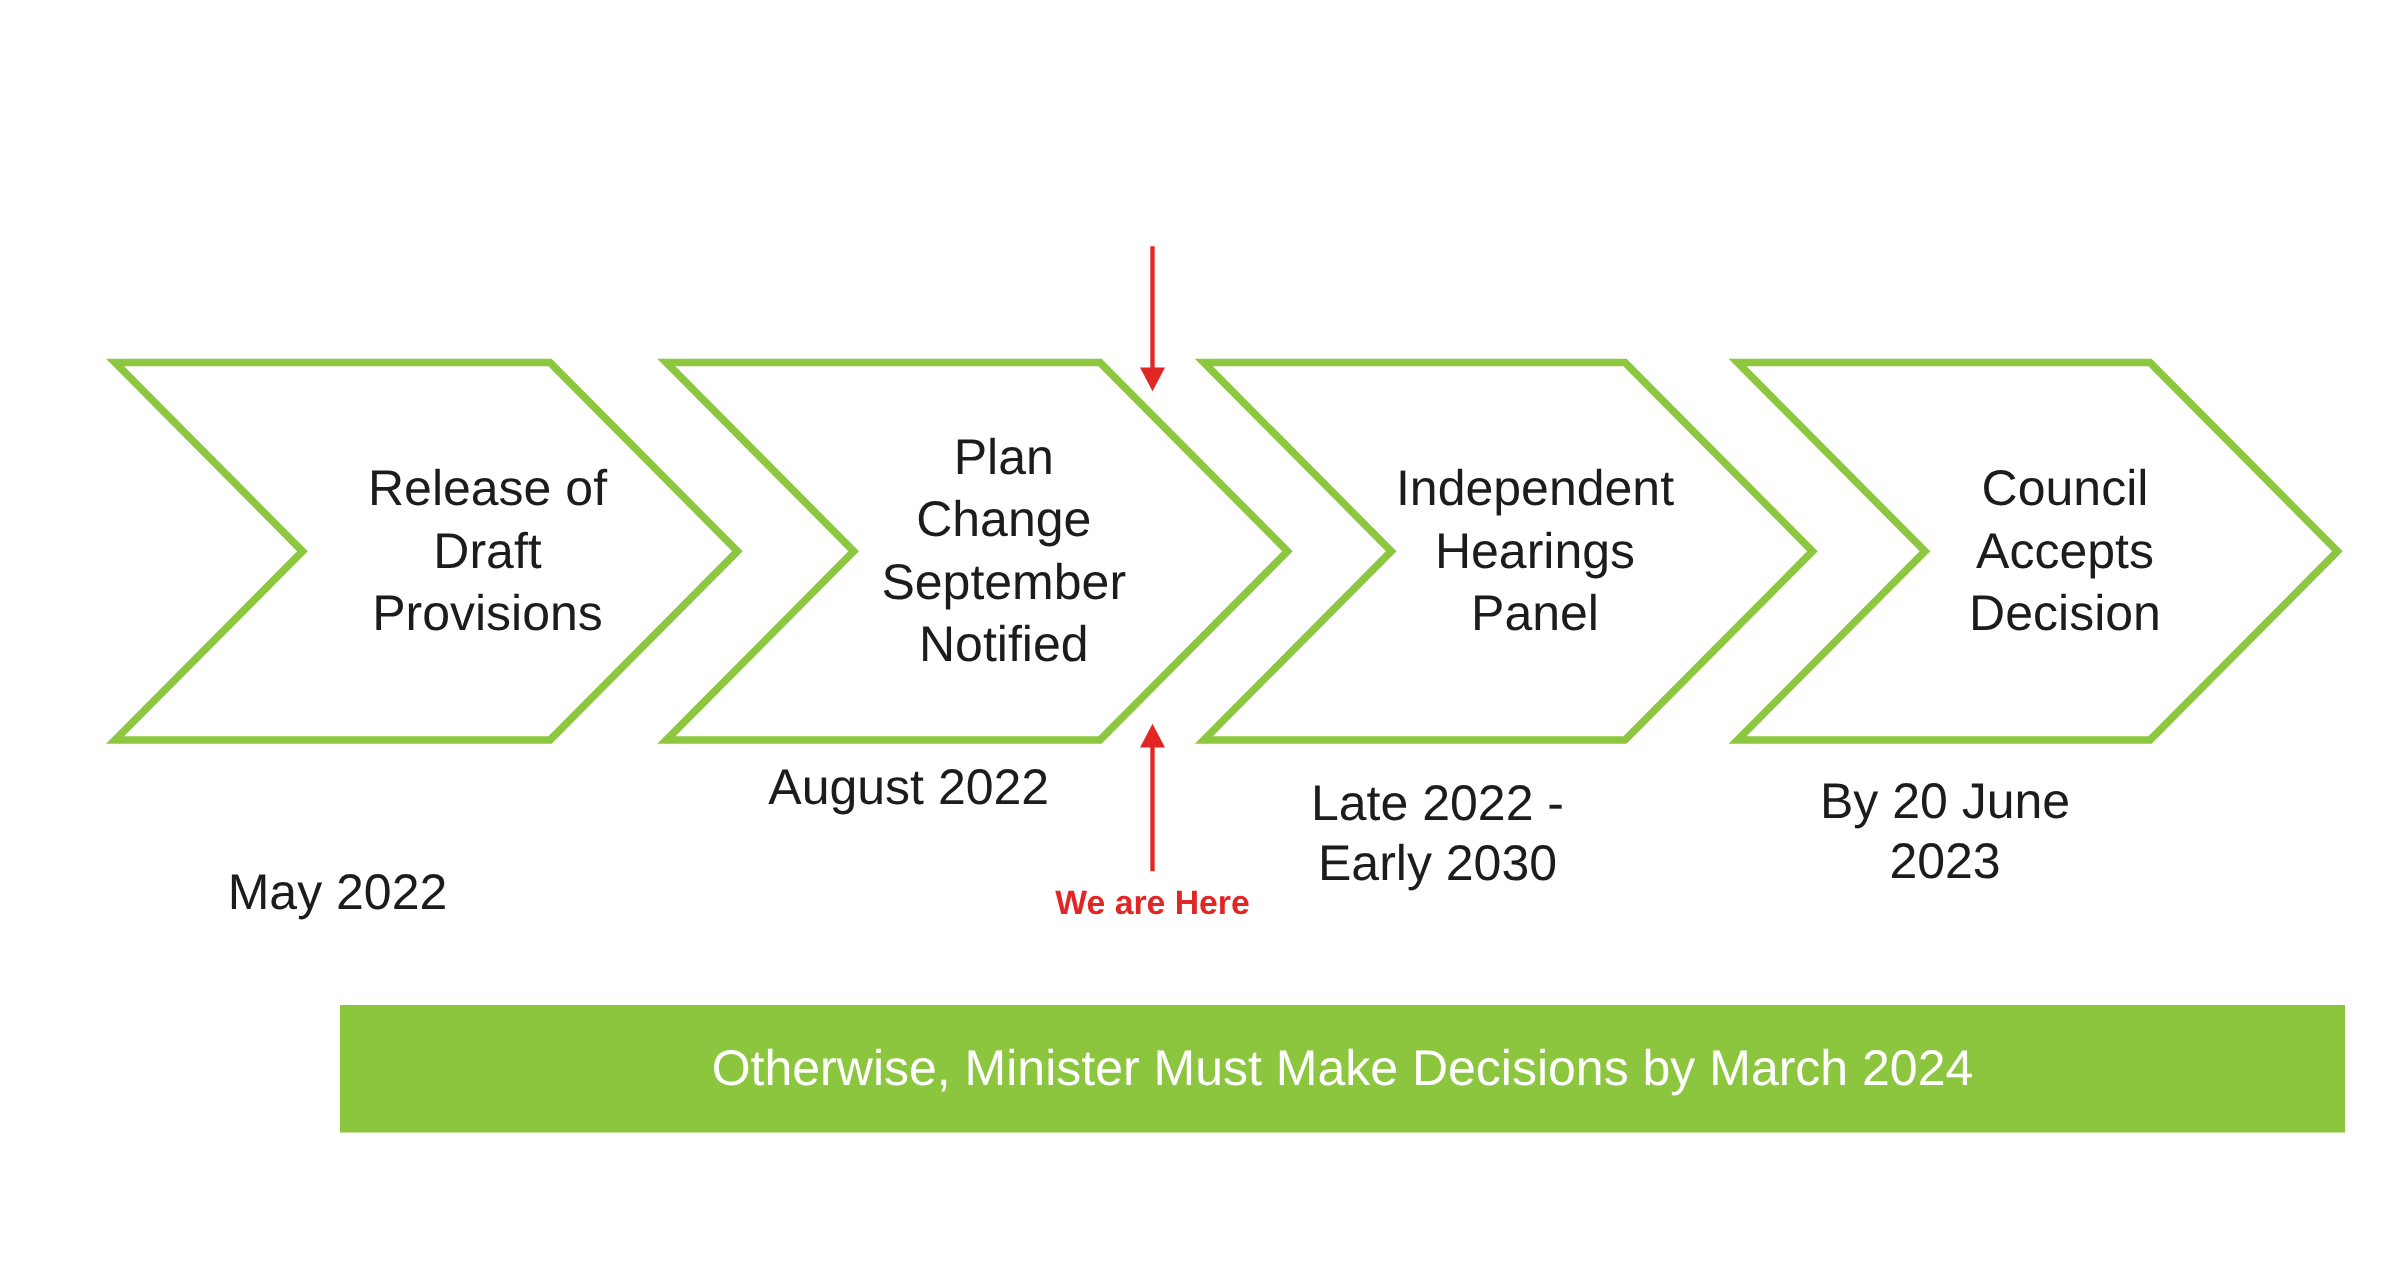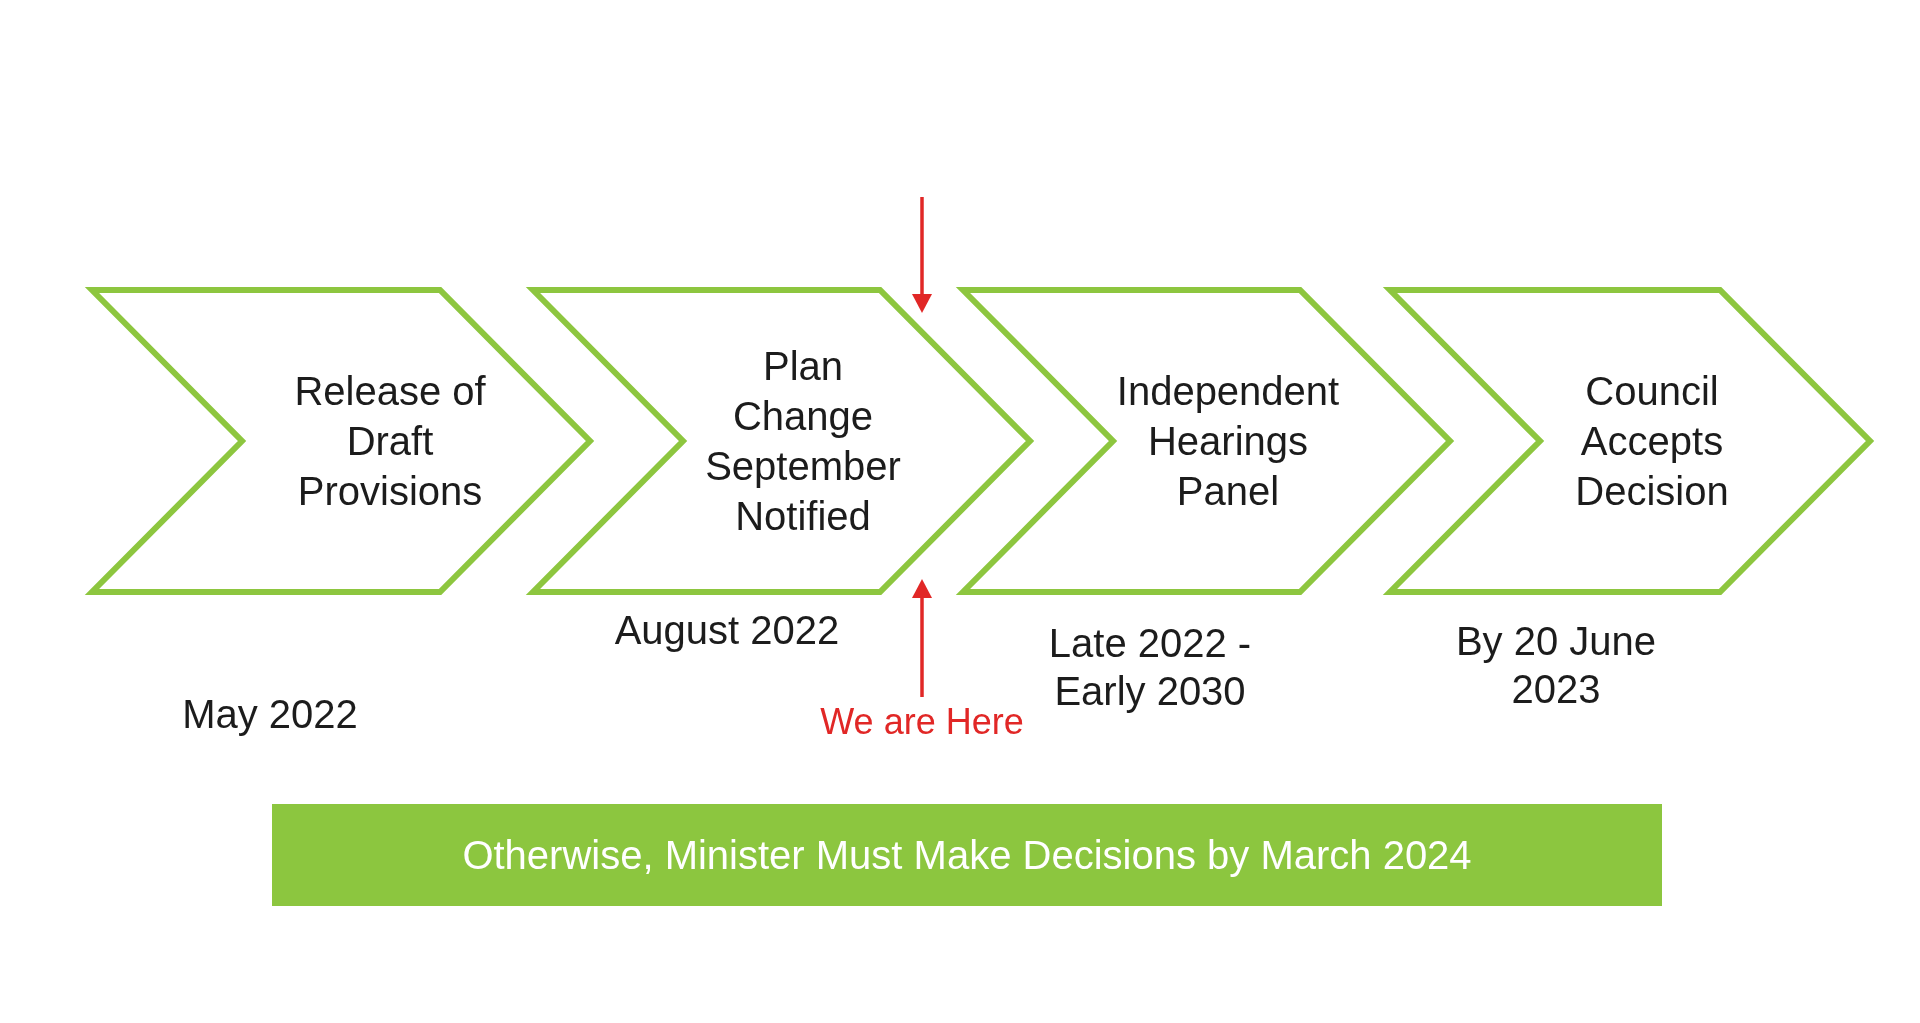--- a/index.html
+++ b/index.html
@@ -25,24 +25,24 @@
   .arrow-head{fill:var(--color-red);}
   .txt{
     position:absolute;
     transform:translate(-50%,-50%);
     text-align:center;
     white-space:pre-line;
   }
   .step-label{font-size:40px;line-height:50px;}
   .step-date{font-size:40px;line-height:48px;}
   .red-note{font-size:27px;line-height:37px;font-weight:bold;color:var(--color-red);}
-  .we-are-here{font-size:36px;line-height:34px;font-weight:normal;color:var(--color-red);}
+  .we-are-here{font-size:27px;line-height:34px;font-weight:bold;color:var(--color-red);}
   .banner{
     position:absolute;
-    left:272px;top:804px;width:1390px;height:102px;
+    left:272px;top:804px;width:1604px;height:102px;
     background:var(--color-banner);
     display:flex;align-items:center;justify-content:center;
     color:var(--color-banner_text);
     font-size:40px;
   }
 </style>
 </head>
 <body>
 
 <div id="canvas">

